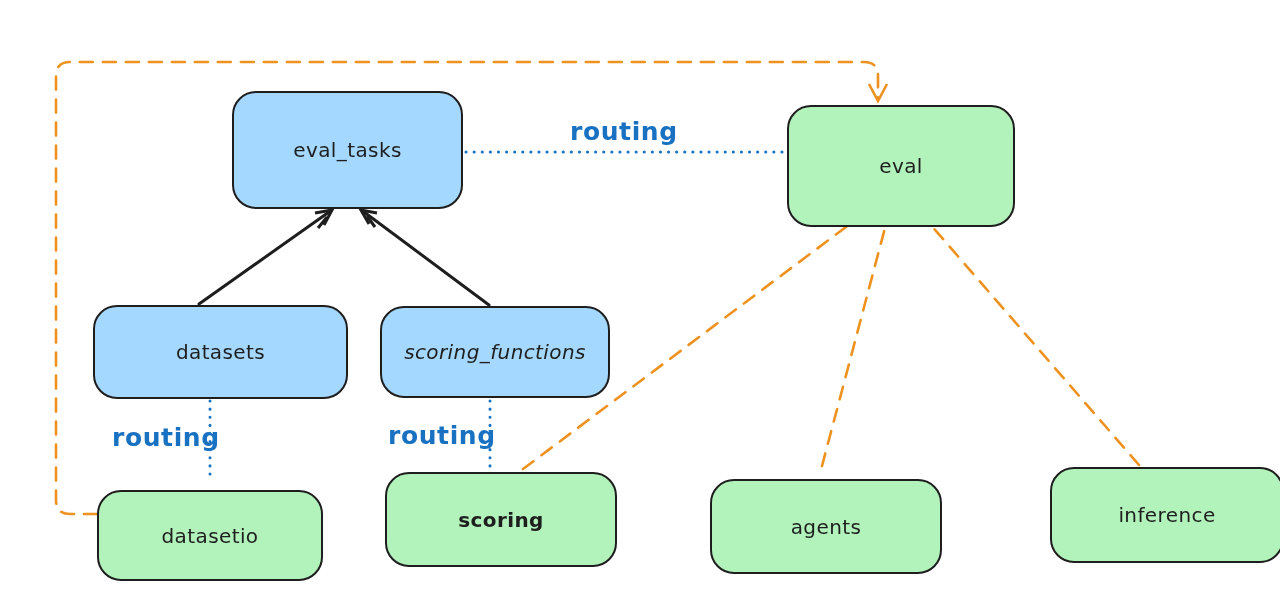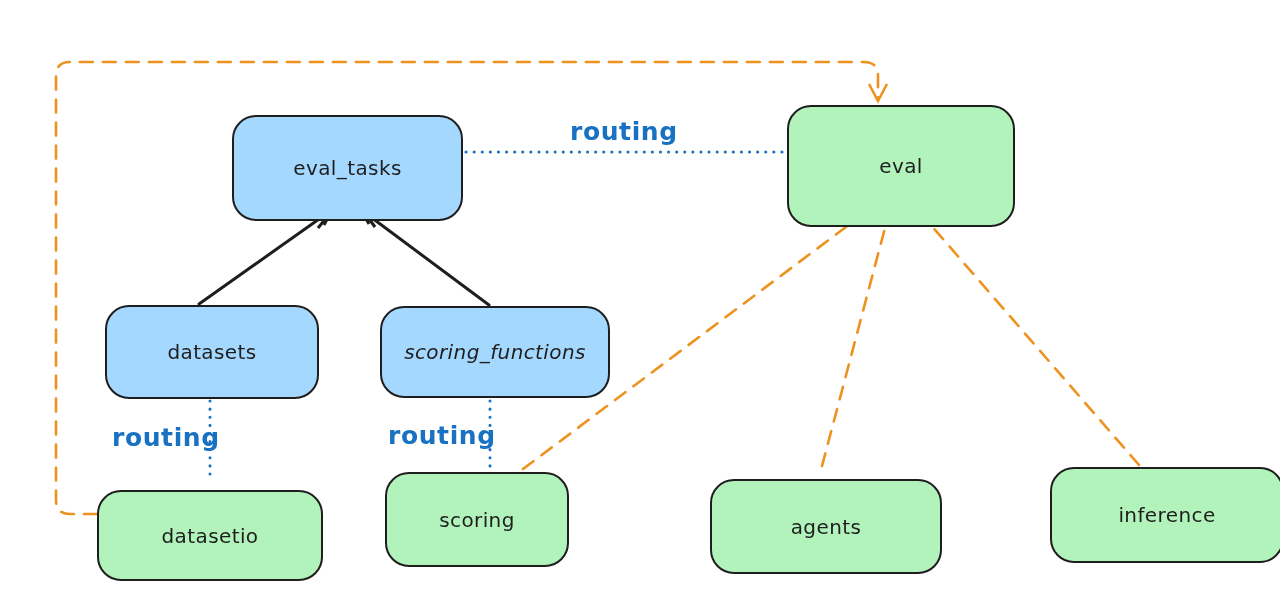--- a/index.html
+++ b/index.html
@@ -91,41 +91,41 @@
 
     <g>
       <path class="edge-line blue-dotted" d="M210,401 L210,474"></path>
     </g>
 
     <g>
       <path class="edge-line blue-dotted" d="M490,401 L490,470"></path>
     </g>
   </svg>
 
-  <div class="node blue" style="left:232px; top:115px; width:231px; height:106px;">
+  <div class="node blue" style="left:232px; top:91px; width:231px; height:118px;">
     <span>eval_tasks</span>
   </div>
 
   <div class="node green" style="left:787px; top:105px; width:228px; height:122px;">
     <span>eval</span>
   </div>
 
-  <div class="node blue" style="left:105px; top:305px; width:214px; height:94px;">
+  <div class="node blue" style="left:93px; top:305px; width:255px; height:94px;">
     <span>datasets</span>
   </div>
 
   <div class="node blue" style="left:380px; top:306px; width:230px; height:92px;font-style:italic;">
     <span>scoring_functions</span>
   </div>
 
   <div class="node green" style="left:97px; top:490px; width:226px; height:91px;">
     <span>datasetio</span>
   </div>
 
-  <div class="node green" style="left:385px; top:472px; width:184px; height:95px;">
+  <div class="node green" style="left:385px; top:472px; width:232px; height:95px;font-weight:bold;">
     <span>scoring</span>
   </div>
 
   <div class="node green" style="left:710px; top:470px; width:232px; height:95px;margin-top:9px;">
     <span>agents</span>
   </div>
 
   <div class="node green" style="left:1023px; top:467px; width:234px; height:96px;margin-left:27px;">
     <span>inference</span>
   </div>

